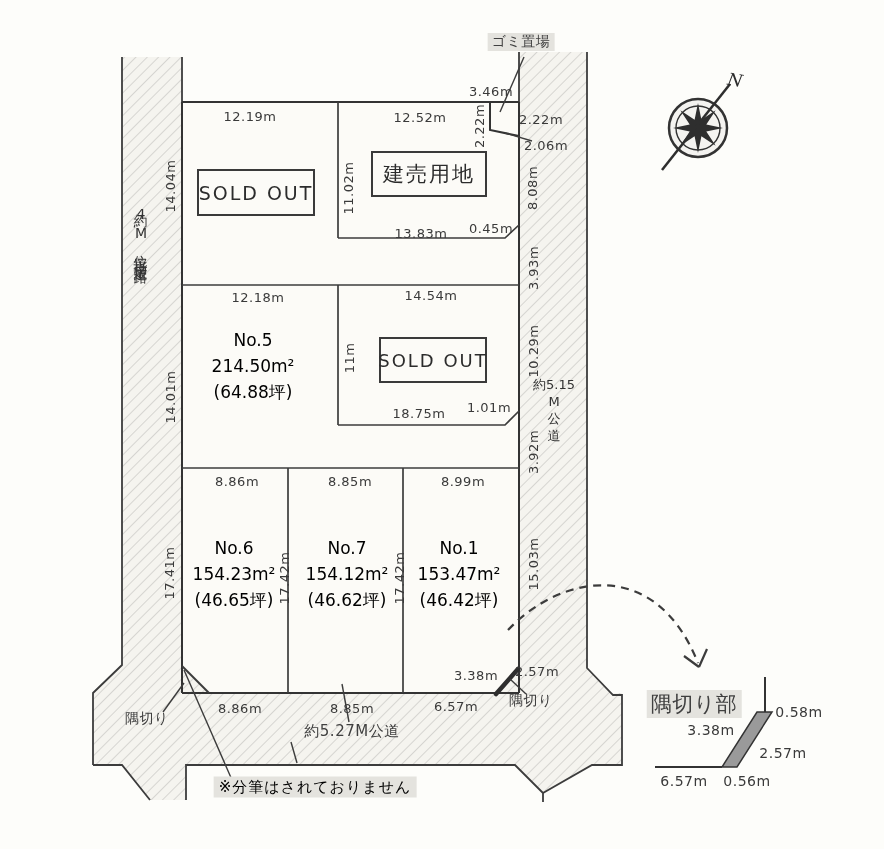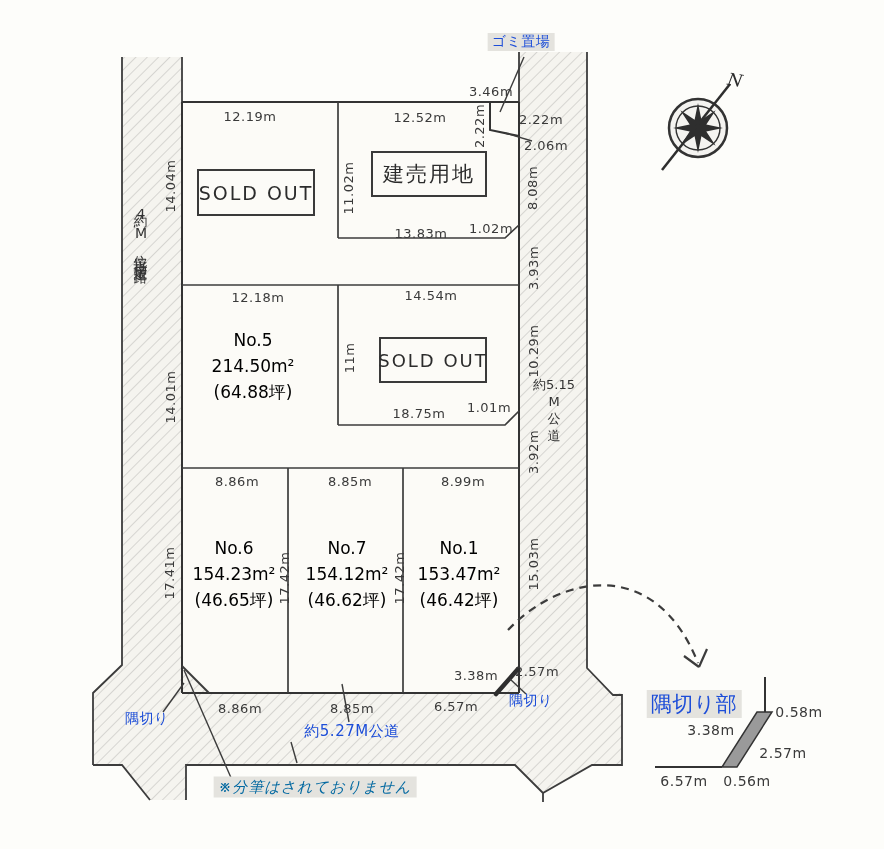--- a/index.html
+++ b/index.html
@@ -2,34 +2,34 @@
 <html><head>
 <meta charset="utf-8">
 <style>
   html,body{margin:0;padding:0;}
   body{background:#e8e8e6;font-family:"DejaVu Sans",sans-serif;}
   #canvas{position:relative;width:884px;height:849px;background:#fdfdfa;overflow:hidden;margin:0 auto;}
   #canvas svg{position:absolute;left:0;top:0;}
   .dim{position:absolute;font-size:13px;color:#3a3a3a;white-space:nowrap;
        transform:translate(-50%,-50%);letter-spacing:.5px;}
   .dim.v{transform:translate(-50%,-50%) rotate(-90deg);}
-  .jp{font-size:14px;color:#1d4ed8;}
+  .jp{font-size:14px;color:#404040;}
   .tag{background:#e4e3de;padding:0 4px;}
   .box{position:absolute;border:2px solid #3a3a3a;display:flex;align-items:center;
        justify-content:center;color:#2c2c2c;white-space:nowrap;}
   .lot{position:absolute;transform:translate(-50%,-50%);text-align:center;color:#000000;
        font-size:17px;line-height:26px;white-space:nowrap;}
   .vroad{position:absolute;writing-mode:vertical-rl;text-orientation:upright;
          font-size:14px;color:#333;letter-spacing:3px;transform:translateX(-50%);}
   .vroad-col{position:absolute;display:flex;flex-direction:column;align-items:center;
          transform:translate(-50%,-50%);font-size:13px;color:#333;line-height:17px;}
   .north{position:absolute;font-family:"DejaVu Serif",serif;font-style:italic;
          font-size:17px;color:#2c2c2c;transform:translate(-50%,-50%) rotate(10deg);}
-  .note{position:absolute;transform:translate(-50%,-50%);font-size:15px;color:#0369a1;
-        background:#e4e3de;padding:1px 5px;white-space:nowrap;letter-spacing:1px;font-style:italic;}
+  .note{position:absolute;transform:translate(-50%,-50%);font-size:15px;color:#000000;
+        background:#e4e3de;padding:1px 5px;white-space:nowrap;letter-spacing:1px;}
 </style>
 </head>
 <body>
 
 <div id="canvas">
 
   <svg width="884" height="849" viewBox="0 0 884 849">
     <defs>
       <pattern id="hatch" width="8" height="8" patternUnits="userSpaceOnUse" patternTransform="rotate(45)">
         <rect width="8" height="8" fill="#f5f4ef"></rect>
@@ -113,21 +113,21 @@
   <div class="dim v" style="left:479px;top:126px;">2.22m</div>
   <div class="dim" style="left:541px;top:119px;">2.22m</div>
   <div class="dim" style="left:546px;top:145px;">2.06m</div>
 
   <div class="dim" style="left:250px;top:116px;">12.19m</div>
   <div class="dim" style="left:420px;top:117px;">12.52m</div>
   <div class="dim v" style="left:170px;top:186px;">14.04m</div>
   <div class="dim v" style="left:348px;top:188px;">11.02m</div>
   <div class="dim v" style="left:532px;top:188px;">8.08m</div>
   <div class="dim" style="left:421px;top:233px;">13.83m</div>
-  <div class="dim" style="left:491px;top:228px;">1.02m</div>
+  <div class="dim" style="left:491px;top:228px;">0.45m</div>
   <div class="dim v" style="left:533px;top:268px;">3.93m</div>
 
   <div class="dim" style="left:258px;top:297px;">12.18m</div>
   <div class="dim" style="left:431px;top:295px;text-align:right;">14.54m</div>
   <div class="dim v" style="left:170px;top:397px;">14.01m</div>
   <div class="dim v" style="left:349px;top:358px;">11m</div>
   <div class="dim v" style="left:533px;top:351px;">10.29m</div>
   <div class="dim" style="left:419px;top:413px;">18.75m</div>
   <div class="dim" style="left:489px;top:407px;">1.01m</div>
   <div class="dim v" style="left:533px;top:452px;">3.92m</div>

